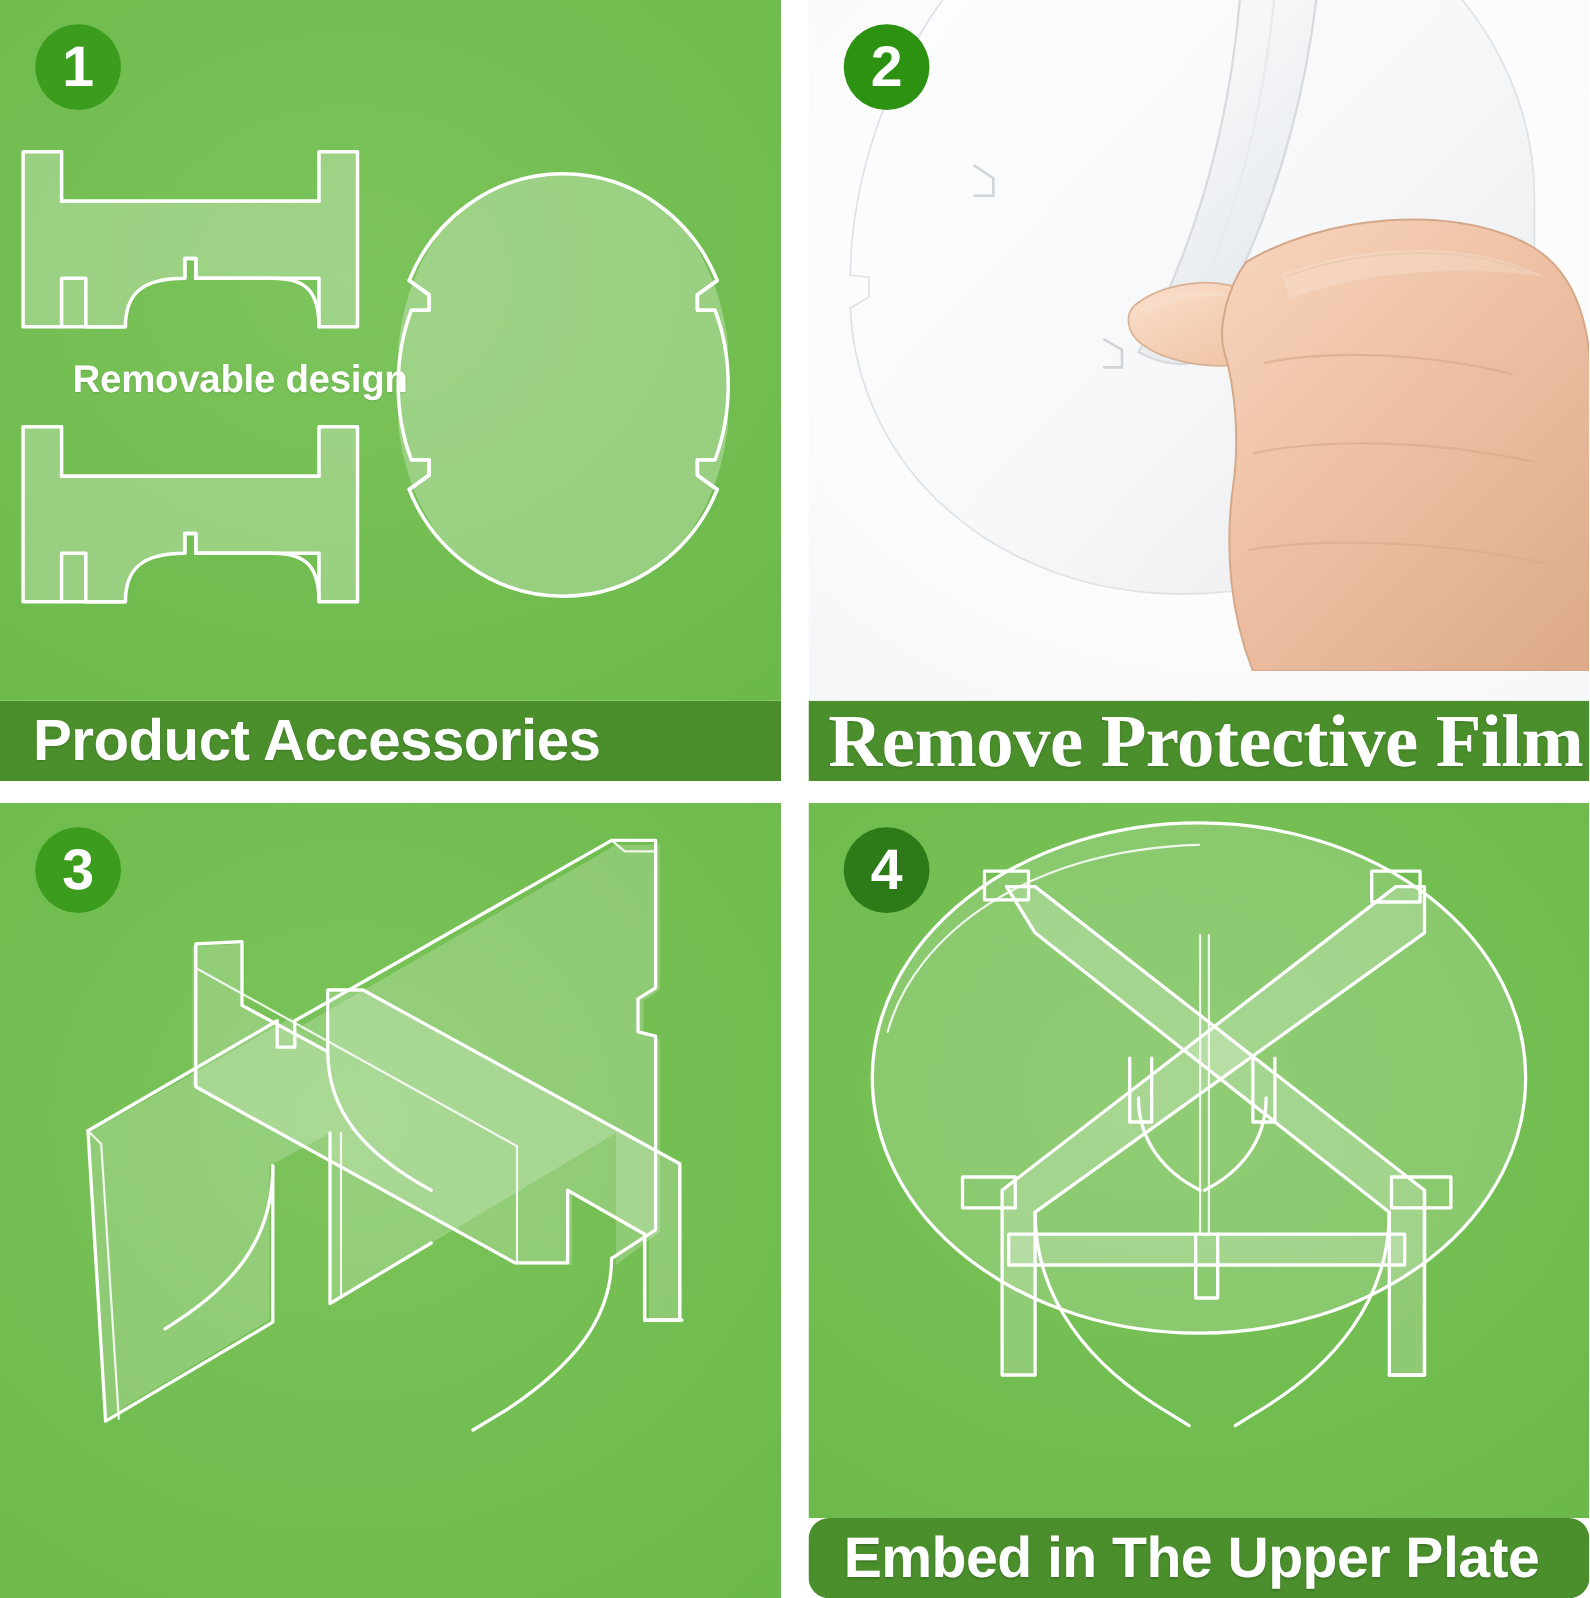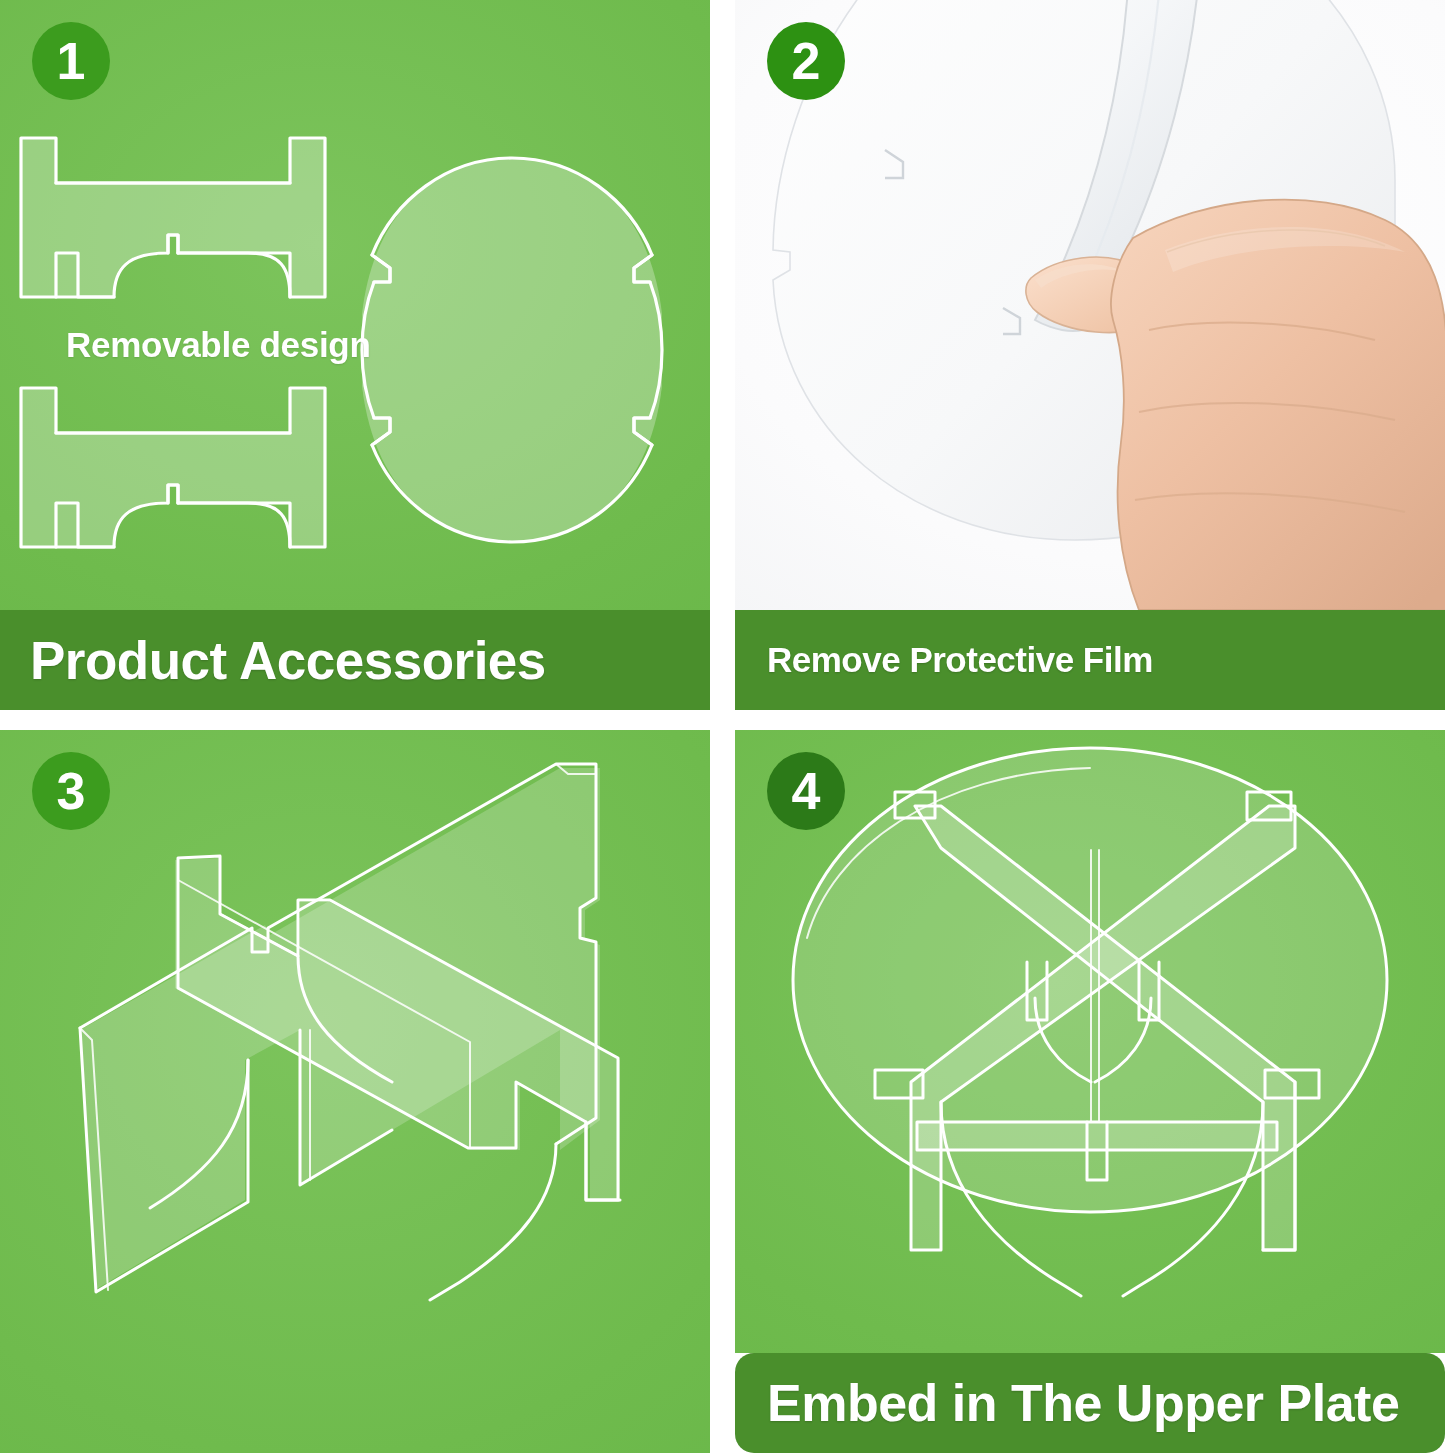--- a/index.html
+++ b/index.html
@@ -38,33 +38,33 @@
     background:
       radial-gradient(120% 110% at 45% 40%, #7cc45c 0%, #6fbb4d 55%, #66b446 100%);
   }
   .stage.photo{
     background:
       radial-gradient(130% 120% at 55% 38%, #ffffff 0%, #fbfbfc 45%, #eceef0 100%);
   }
 
   
   .caption{
-    height:100px;
+    height:73px;
     background:#4a8f2c;
     display:flex;align-items:center;
     color:#ffffff;
     font-weight:bold;
     font-size:53px;
     letter-spacing:-0.5px;
     padding-left:30px;
     white-space:nowrap;
     text-shadow:0 1px 2px rgba(0,0,0,.18);
     box-sizing:border-box;
   }
-  .panel2 .caption{font-size:35px;padding-left:32px;}
+  .panel2 .caption{font-size:68px;padding-left:18px;font-family:Liberation Serif, serif;}
   .panel3 .caption{font-size:51px;padding-left:22px;}
   .panel4 .caption{font-size:52px;padding-left:32px;border-radius:19px;}
 
   
   .badge{
     position:absolute;left:32px;top:22px;
     width:78px;height:78px;border-radius:50%;
     display:flex;align-items:center;justify-content:center;
     color:#ffffff;font-weight:bold;font-size:52px;
     line-height:1;

